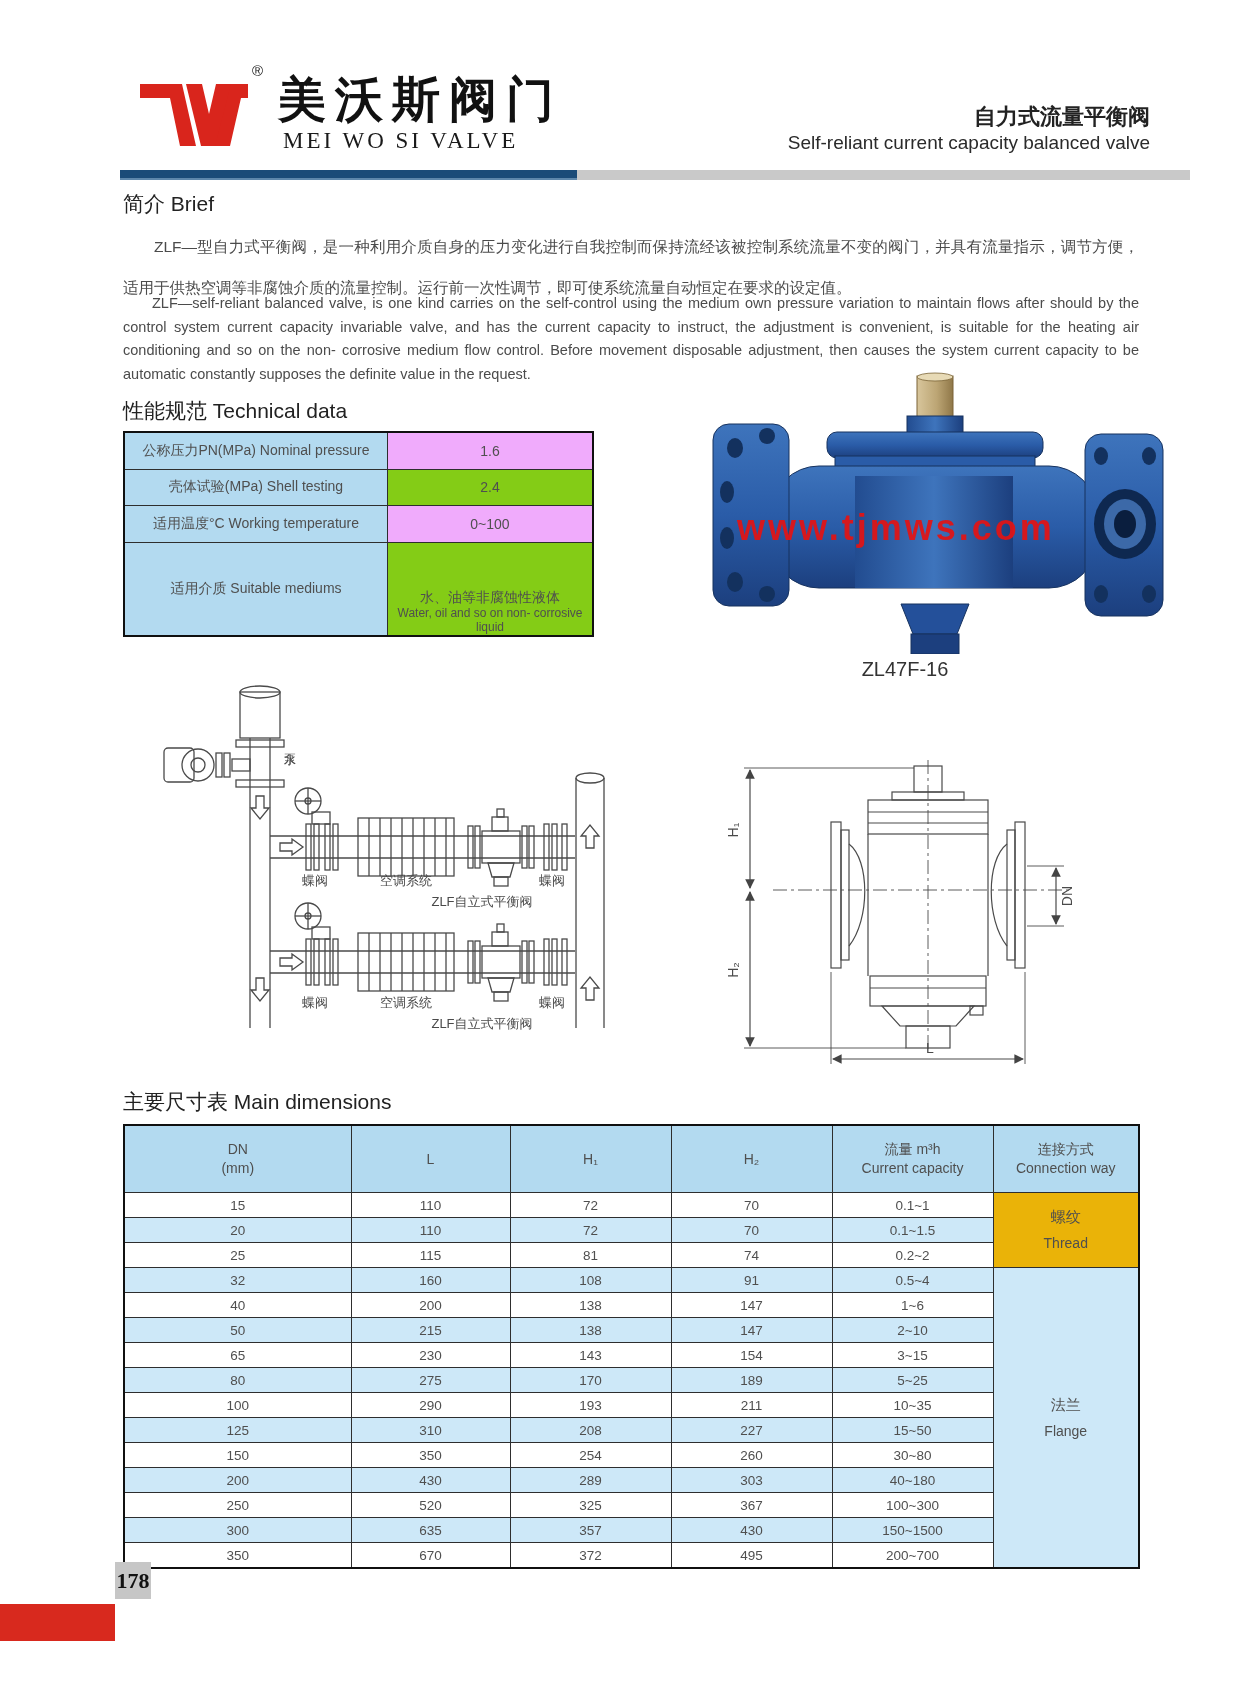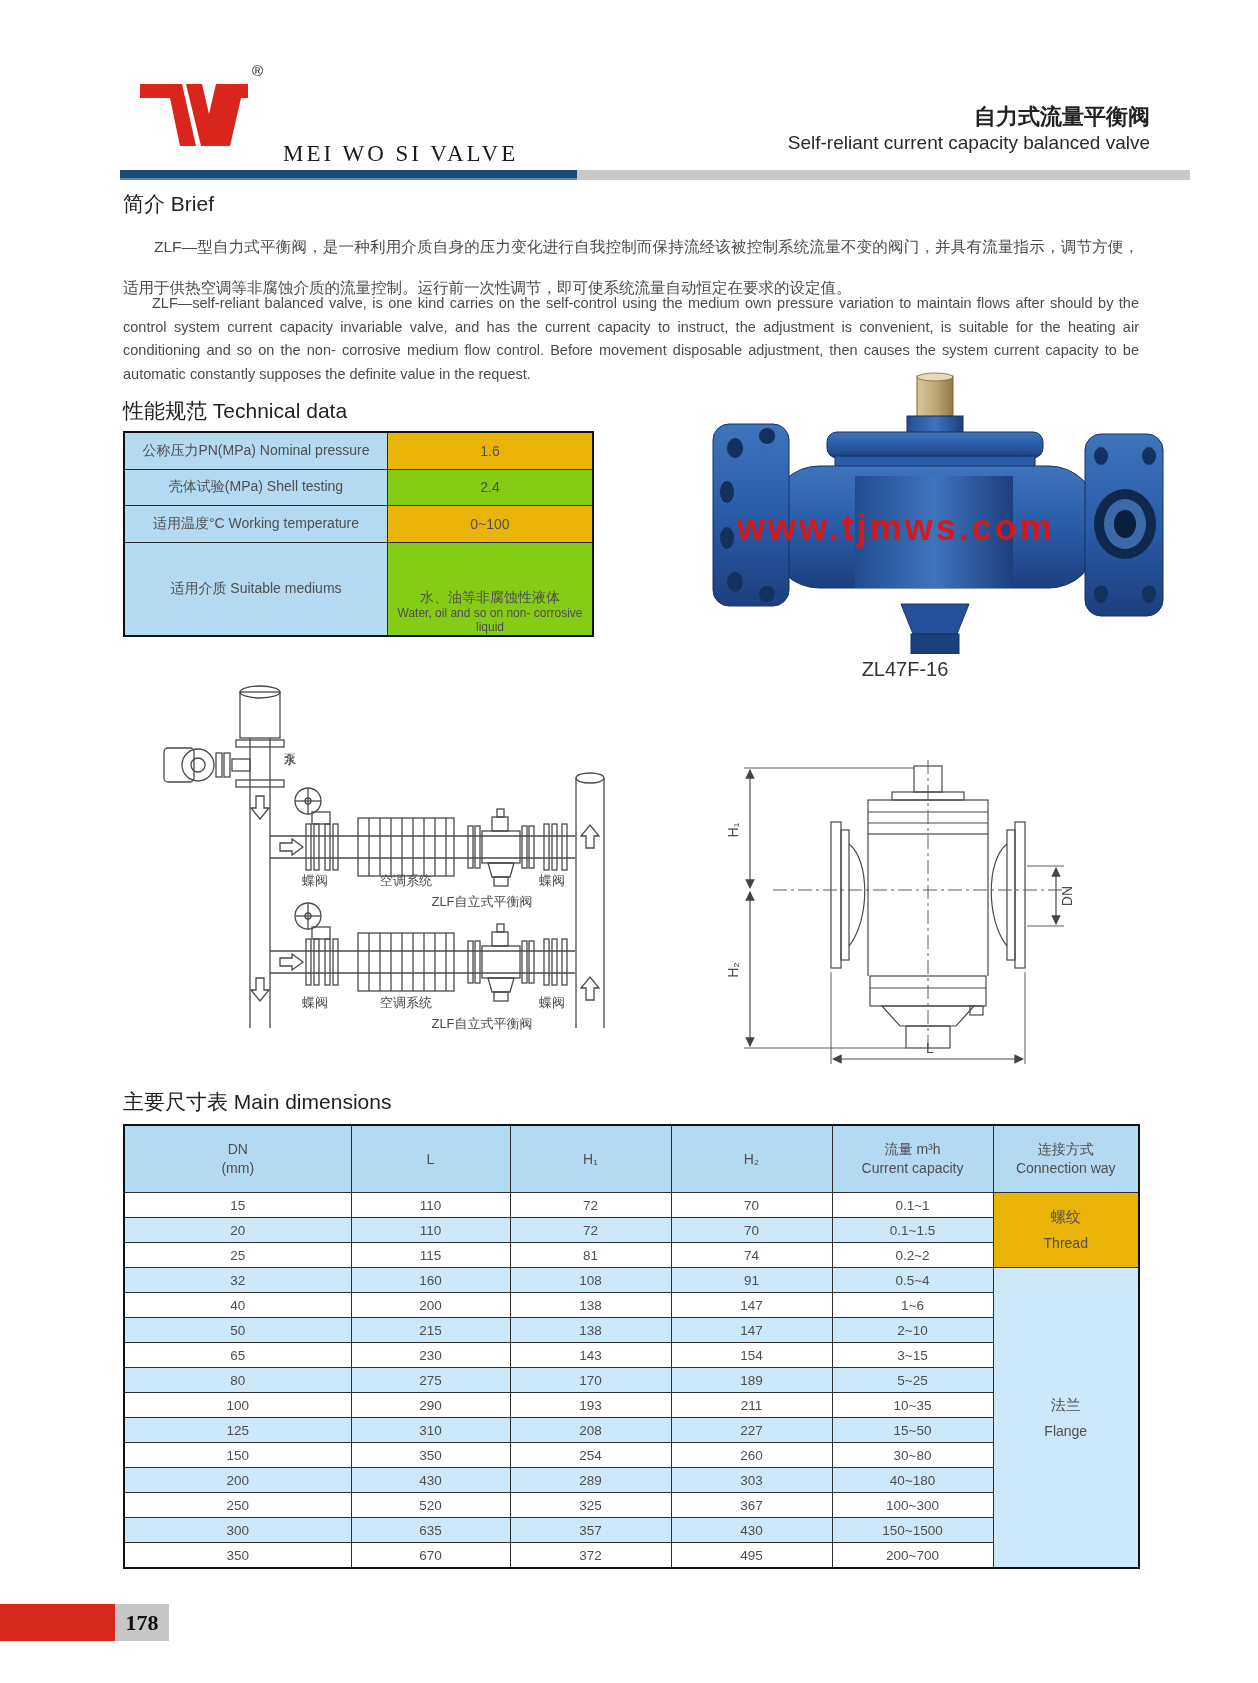--- a/index.html
+++ b/index.html
@@ -4,21 +4,21 @@
 <style>
   html,body{margin:0;padding:0;background:#ffffff;}
   .page{position:relative;width:1258px;height:1683px;background:#fff;overflow:hidden;
         font-family:"Liberation Sans",sans-serif;color:#444;}
   .abs{position:absolute;}
 
   
   .brand-cn{font-family:"DejaVu Serif","Liberation Serif",serif;font-weight:bold;
             font-size:48px;color:#111;letter-spacing:9px;white-space:nowrap;}
   .brand-en{font-family:"Liberation Serif",serif;font-size:23px;color:#1a1a1a;
-            letter-spacing:3px;white-space:nowrap;margin-top:13px;}
+            letter-spacing:3px;white-space:nowrap;}
   .reg-mark{font-size:15px;color:#222;}
   .title-cn{font-size:22px;font-weight:bold;color:#222;text-align:right;white-space:nowrap;}
   .title-en{font-size:19px;color:#2a2a2a;text-align:right;white-space:nowrap;}
   .hbar{display:flex;height:10px;}
   .hbar .blue{background:#1B4B78;border-bottom:2px solid #5E87AB;}
   .hbar .gray{background:#C9C9C9;flex:1;}
 
   
   .sec-title{font-size:21px;color:#222;white-space:nowrap;}
 
@@ -28,21 +28,21 @@
 
   
   table{border-collapse:collapse;table-layout:fixed;}
   .dtable{border:2px solid #101010;}
   .dtable td,.dtable th{border:1px solid #2e2e2e;text-align:center;vertical-align:middle;
           font-weight:normal;color:#4f4f4f;overflow:hidden;}
 
   
   .tech td{font-size:14px;}
   .tech .lbl{background:#B3DAF0;width:260px;}
-  .tech .val{width:202px;background:#eab308;}
+  .tech .val{width:202px;background:#f0abfc;}
   .tech tr.stripe .val{background:#84cc16;}
   .tech .r1{height:37px;} .tech .r2{height:36px;margin-top:8px;} .tech .r3{height:37px;} .tech .r4{height:53px;}
   .tech .val .sub{font-size:12px;line-height:14px;}
   .tech .val .cnl{line-height:18px;margin-top:44px;}
 
   
   .dims th{background:#B3DAF0;font-size:14px;height:64px;line-height:20px;}
   .dims td{height:24px;font-size:13.5px;padding:0;}
   .dims tr.stripe td{background:#CDE8F8;}
   .dims td.conn{background:#eab308;font-size:15px;line-height:26px;}
@@ -61,20 +61,21 @@
 <body>
 
 <div class="page">
 
   <svg class="abs" style="left:138px;top:76px" width="112" height="74" viewBox="0 0 112 74">
     <path d="M2 8 L44 8 L58 70 L42 70 L32 22 L2 22 Z" fill="#D9251C"></path>
     <path d="M48 8 L64 8 L71 38 L78 8 L94 8 L79 70 L63 70 Z" fill="#D9251C"></path>
     <path d="M93 8 L110 8 L110 22 L103 22 L92 70 L77 70 Z" fill="#D9251C"></path>
   </svg>
   <div class="abs reg-mark" style="left:252px;top:62px">®</div>
+  <div class="abs brand-cn" style="left:278px;top:68px">美沃斯阀门</div>
   <div class="abs brand-en" style="left:283px;top:128px">MEI WO SI VALVE</div>
   <div class="abs title-cn" style="right:108px;top:102px">自力式流量平衡阀</div>
   <div class="abs title-en" style="right:108px;top:132px">Self-reliant current capacity balanced valve</div>
   <div class="abs hbar" style="left:120px;top:170px;width:1070px">
     <div class="blue" style="width:457px"></div>
     <div class="gray"></div>
   </div>
 
   <div class="abs sec-title" style="left:123px;top:190px">简介 Brief</div>
   <div class="abs para cn" style="left:123px;top:226px">ZLF—型自力式平衡阀，是一种利用介质自身的压力变化进行自我控制而保持流经该被控制系统流量不变的阀门，并具有流量指示，调节方便，适用于供热空调等非腐蚀介质的流量控制。运行前一次性调节，即可使系统流量自动恒定在要求的设定值。</div>
@@ -421,17 +422,17 @@
           <td>350</td>
           <td>670</td>
           <td>372</td>
           <td>495</td>
           <td>200~700</td>
         </tr>
       </tbody>
   </table>
 
   <div class="abs foot-red" style="left:0;top:1604px;width:115px;height:37px"></div>
-  <div class="abs foot-gray" style="left:115px;top:1604px;width:54px;height:37px">
+  <div class="abs foot-gray" style="left:115px;top:1562px;width:36px;height:37px">
     <span class="page-num">178</span>
   </div>
 
 </div>
 
 </body></html>

